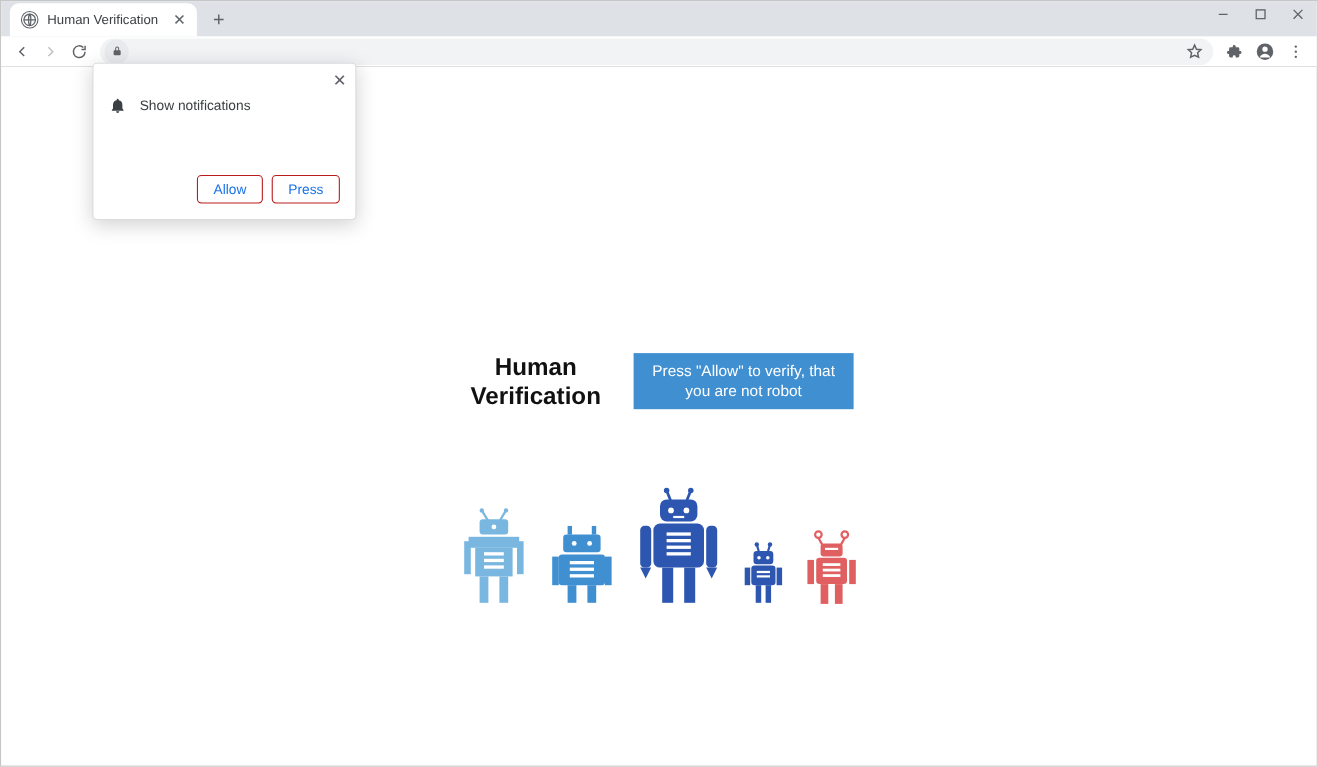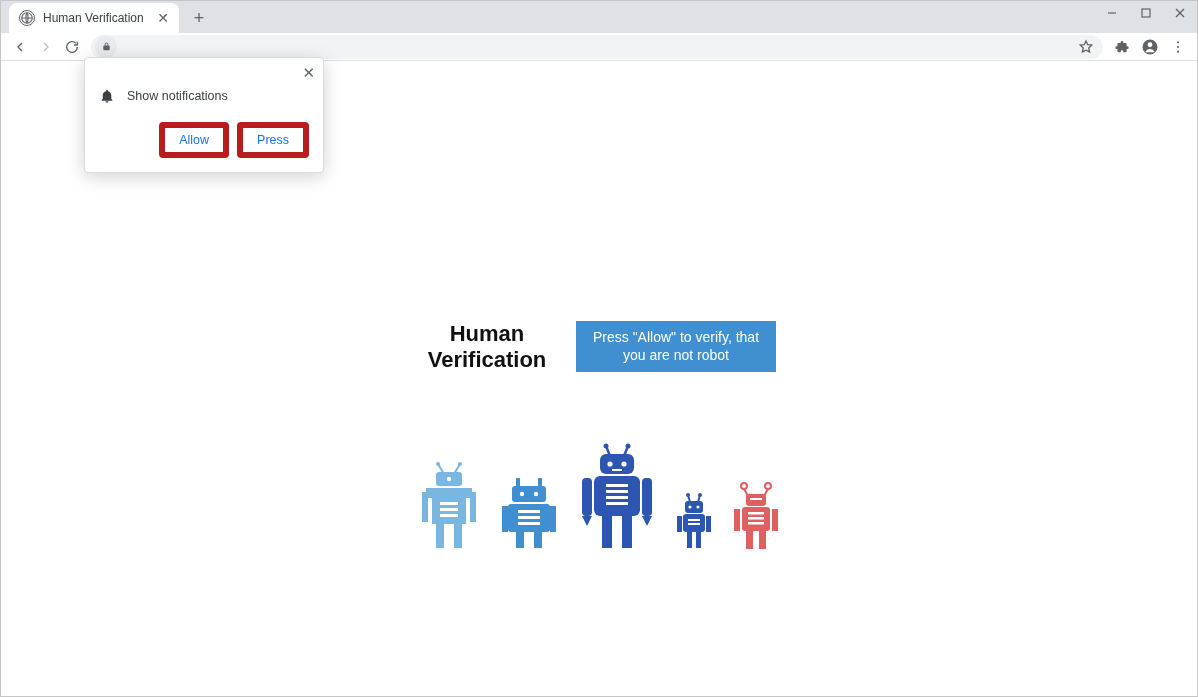--- a/index.html
+++ b/index.html
@@ -134,27 +134,28 @@
 .popup-row {
   display: flex; align-items: center; gap: 12px;
   margin-top: 16px;
   margin-bottom: 18px;
   text-align: center;
 }
 .popup-row .bell { width: 16px; height: 16px; fill: #3c4043; }
 .popup-text { font-size: 12.5px; color: #3c4043; }
 .popup-btns { display: flex; justify-content: flex-end; gap: 8px; }
 .popup-btn {
-  border: 6px solid #b91c1c;
+  border: 1px solid #b91c1c;
   background: #fff;
   color: #1a73e8;
   font-size: 12.5px;
   padding: 5px 14px;
   border-radius: 4px;
   cursor: pointer;
+  margin-top: 37px;
 }
 
 .content {
   position: absolute;
   top: 260px;
   left: 0; right: 0;
   display: flex;
   flex-direction: column;
   align-items: center;
 }

